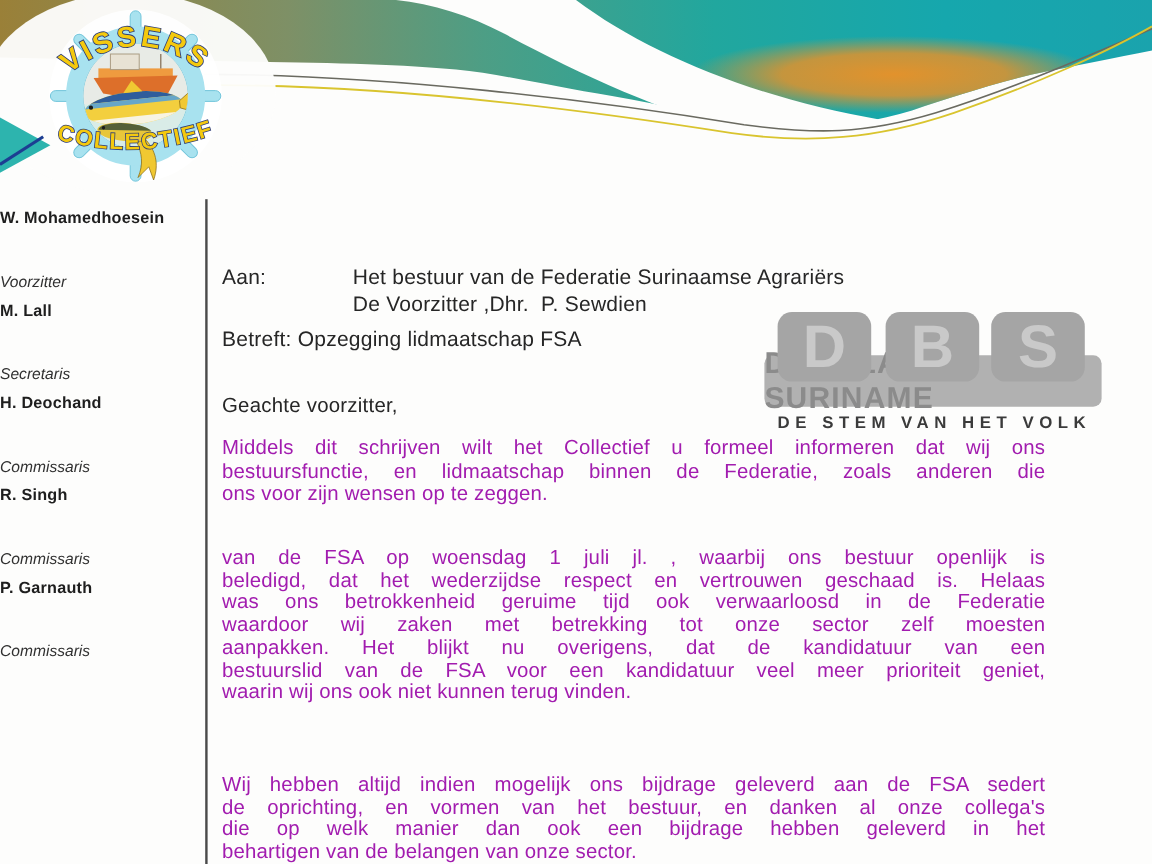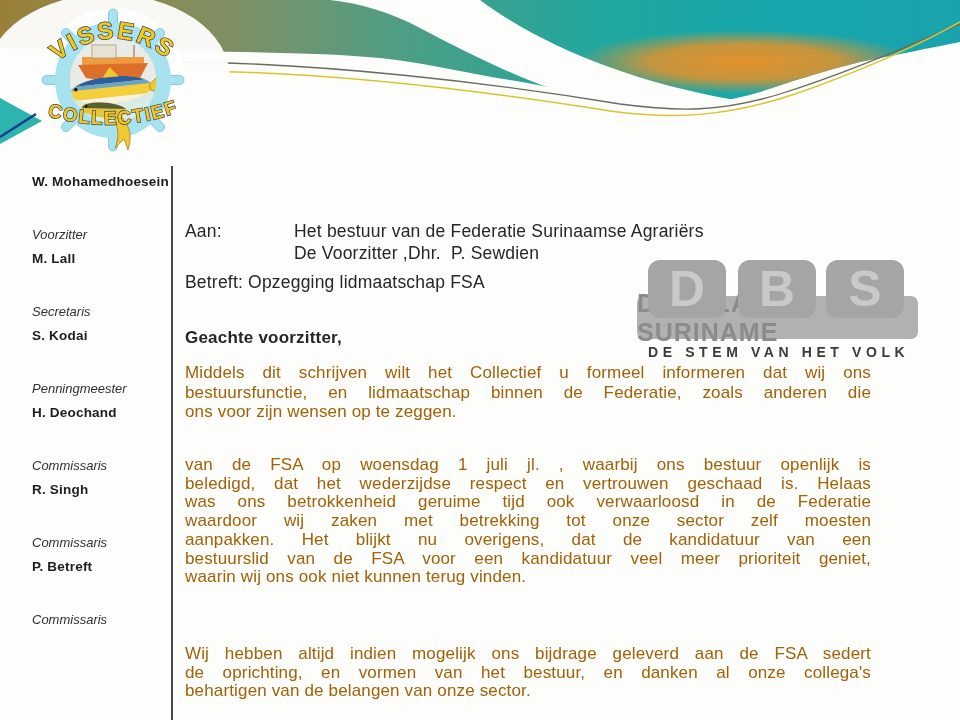--- a/index.html
+++ b/index.html
@@ -4,34 +4,34 @@
 <style>
   html,body{margin:0;padding:0;}
   .page{
     position:relative;width:960px;height:720px;background:#fdfdfc;overflow:hidden;
     font-family:"Liberation Sans",sans-serif;color:#262626;
   }
   
   .header-art{position:absolute;left:0;top:0;}
   .logo-svg{position:absolute;left:16px;top:2px;}
   
-  .sidebar{position:absolute;left:32px;top:174px;width:152px;}
+  .sidebar{position:absolute;left:0;top:174px;width:152px;}
   .member{margin-bottom:9px;}
   .mname{font-weight:bold;font-size:13.5px;line-height:15px;color:#1e1e1e;letter-spacing:.2px;}
   .mrole{font-style:italic;font-size:13px;line-height:15px;color:#303030;margin-top:38px;}
   .divider{position:absolute;left:171px;top:166px;width:2px;height:554px;background:#4a4a4a;}
   
   .dateline{position:absolute;left:598px;top:164px;font-size:19px;letter-spacing:1.6px;color:#2e2e2e;}
   .to-block{position:absolute;left:185px;top:221px;width:690px;display:flex;font-size:17.5px;line-height:21.5px;letter-spacing:.2px;gap:47px;}
   .to-label{width:62px;flex:none;}
   .to-lines div{white-space:pre-wrap;}
   .subject{position:absolute;left:185px;top:272px;font-size:17.5px;letter-spacing:.2px;}
-  .salutation{position:absolute;left:185px;top:328px;font-size:17px;letter-spacing:.2px;font-weight:bold;}
+  .salutation{position:absolute;left:185px;top:328px;font-size:17px;letter-spacing:.2px;}
   .para{position:absolute;left:185px;width:686px;}
-  .line{font-size:17px;letter-spacing:.15px;color:#a16207;}
+  .line{font-size:17px;letter-spacing:.15px;color:#a21caf;}
   .p1 .line{line-height:19.6px;}
   .p2 .line,.p3 .line{line-height:18.7px;}
   .j{text-align:justify;text-align-last:justify;}
   .p1{top:363px;} .p2{top:456px;} .p3{top:634px;margin-top:11px;}
   
   .wm-band{position:absolute;left:637px;top:296px;width:281px;height:43px;background:#b1b1b1;border-radius:7px;
            display:flex;align-items:center;justify-content:center;}
   .wm-band span{font-size:25px;font-weight:bold;letter-spacing:1px;color:#8b8b8b;}
   .wm-block{position:absolute;top:260px;width:78px;height:58px;background:#a5a5a5;border-radius:12px;
             display:flex;align-items:center;justify-content:center;
@@ -157,33 +157,29 @@
   <div class="sidebar">
     <div class="member">
       <div class="mname">W. Mohamedhoesein</div>
       <div class="mrole">Voorzitter</div>
     </div>
     <div class="member">
       <div class="mname">M. Lall</div>
       <div class="mrole">Secretaris</div>
     </div>
     <div class="member">
-      <div class="mname">S. Kodai</div>
-      <div class="mrole">Penningmeester</div>
-    </div>
-    <div class="member">
       <div class="mname">H. Deochand</div>
       <div class="mrole">Commissaris</div>
     </div>
     <div class="member">
       <div class="mname">R. Singh</div>
       <div class="mrole">Commissaris</div>
     </div>
     <div class="member">
-      <div class="mname">P. Betreft</div>
+      <div class="mname">P. Garnauth</div>
       <div class="mrole">Commissaris</div>
     </div>
   </div>
 
   <div class="divider"></div>
 
 
   <div class="to-block">
     <div class="to-label">Aan:</div>
     <div class="to-lines">
@@ -207,20 +203,21 @@
     <div class="line j">was ons betrokkenheid geruime tijd ook verwaarloosd in de Federatie</div>
     <div class="line j">waardoor wij zaken met betrekking tot onze sector zelf moesten</div>
     <div class="line j">aanpakken. Het blijkt nu overigens, dat de kandidatuur van een</div>
     <div class="line j">bestuurslid van de FSA voor een kandidatuur veel meer prioriteit geniet,</div>
     <div class="line">waarin wij ons ook niet kunnen terug vinden.</div>
   </div>
 
   <div class="para p3">
     <div class="line j">Wij hebben altijd indien mogelijk ons bijdrage geleverd aan de FSA sedert</div>
     <div class="line j">de oprichting, en vormen van het bestuur, en danken al onze collega's</div>
+    <div class="line j">die op welk manier dan ook een bijdrage hebben geleverd in het</div>
     <div class="line">behartigen van de belangen van onze sector.</div>
   </div>
 
   <div class="wm-band">
     <span>DAGBLAD SURINAME</span>
   </div>
   <div class="wm-block wm-b0">D</div>
   <div class="wm-block wm-b1">B</div>
   <div class="wm-block wm-b2">S</div>
   <div class="wm-tagline">DE STEM VAN HET VOLK</div>

